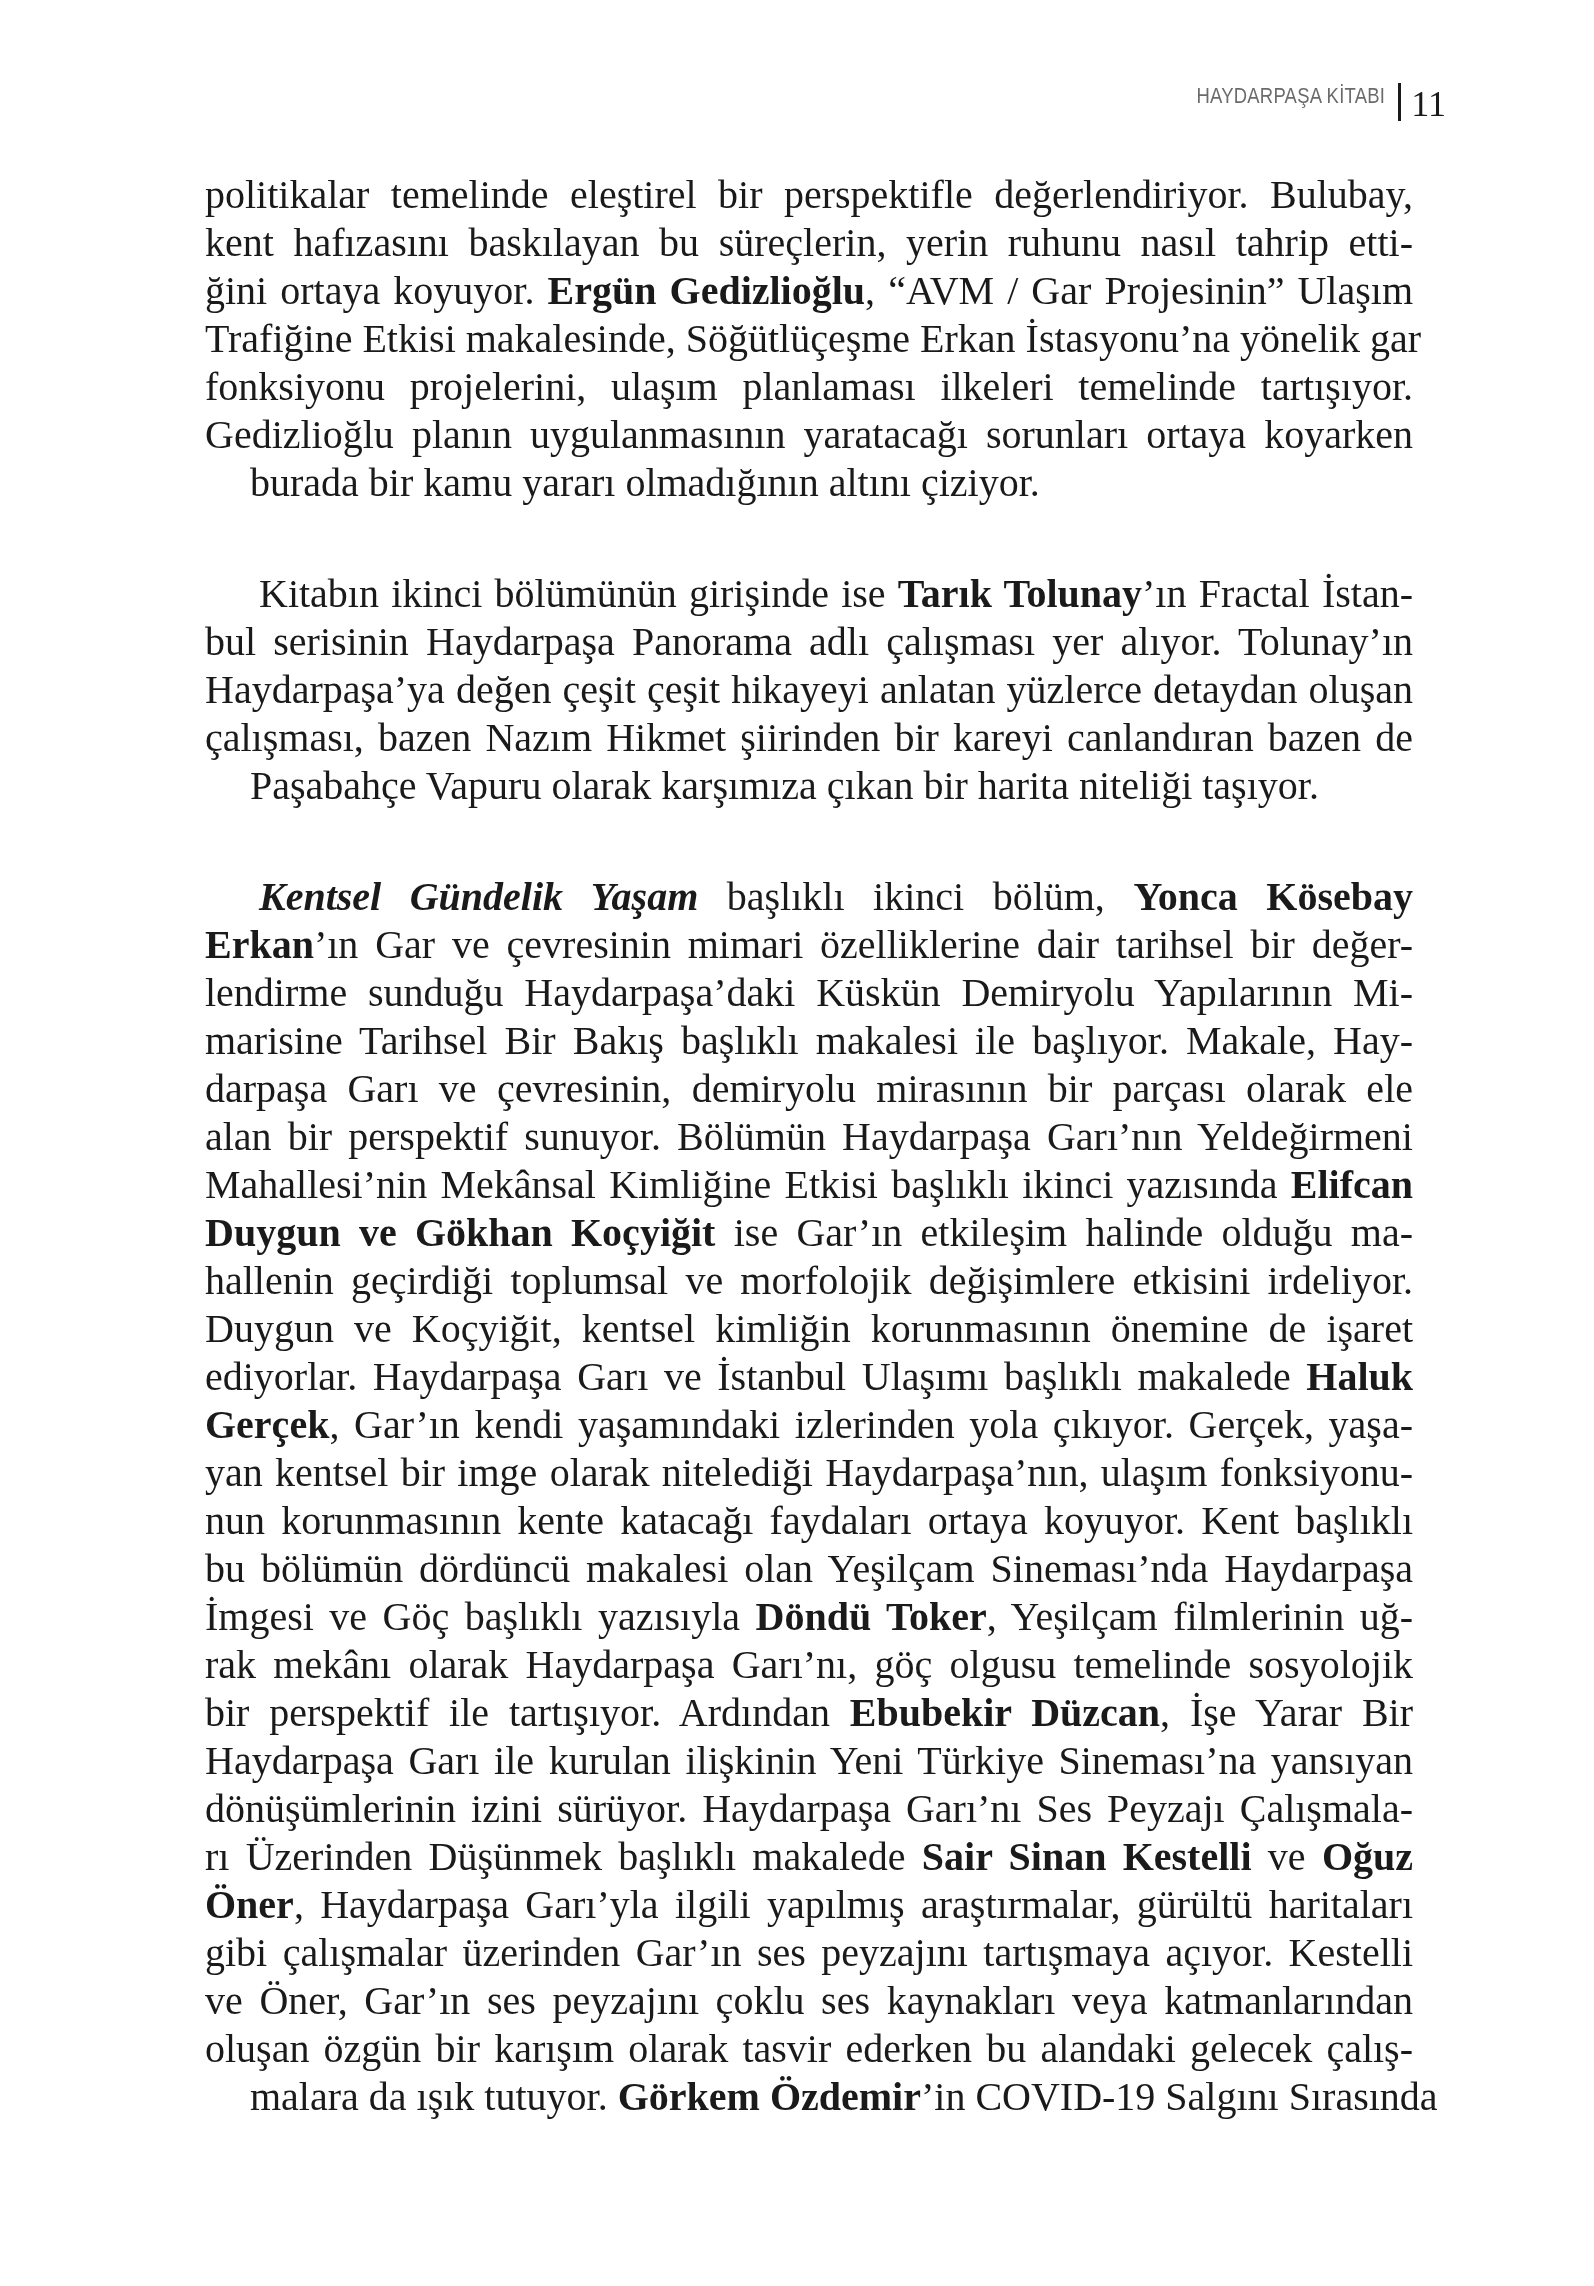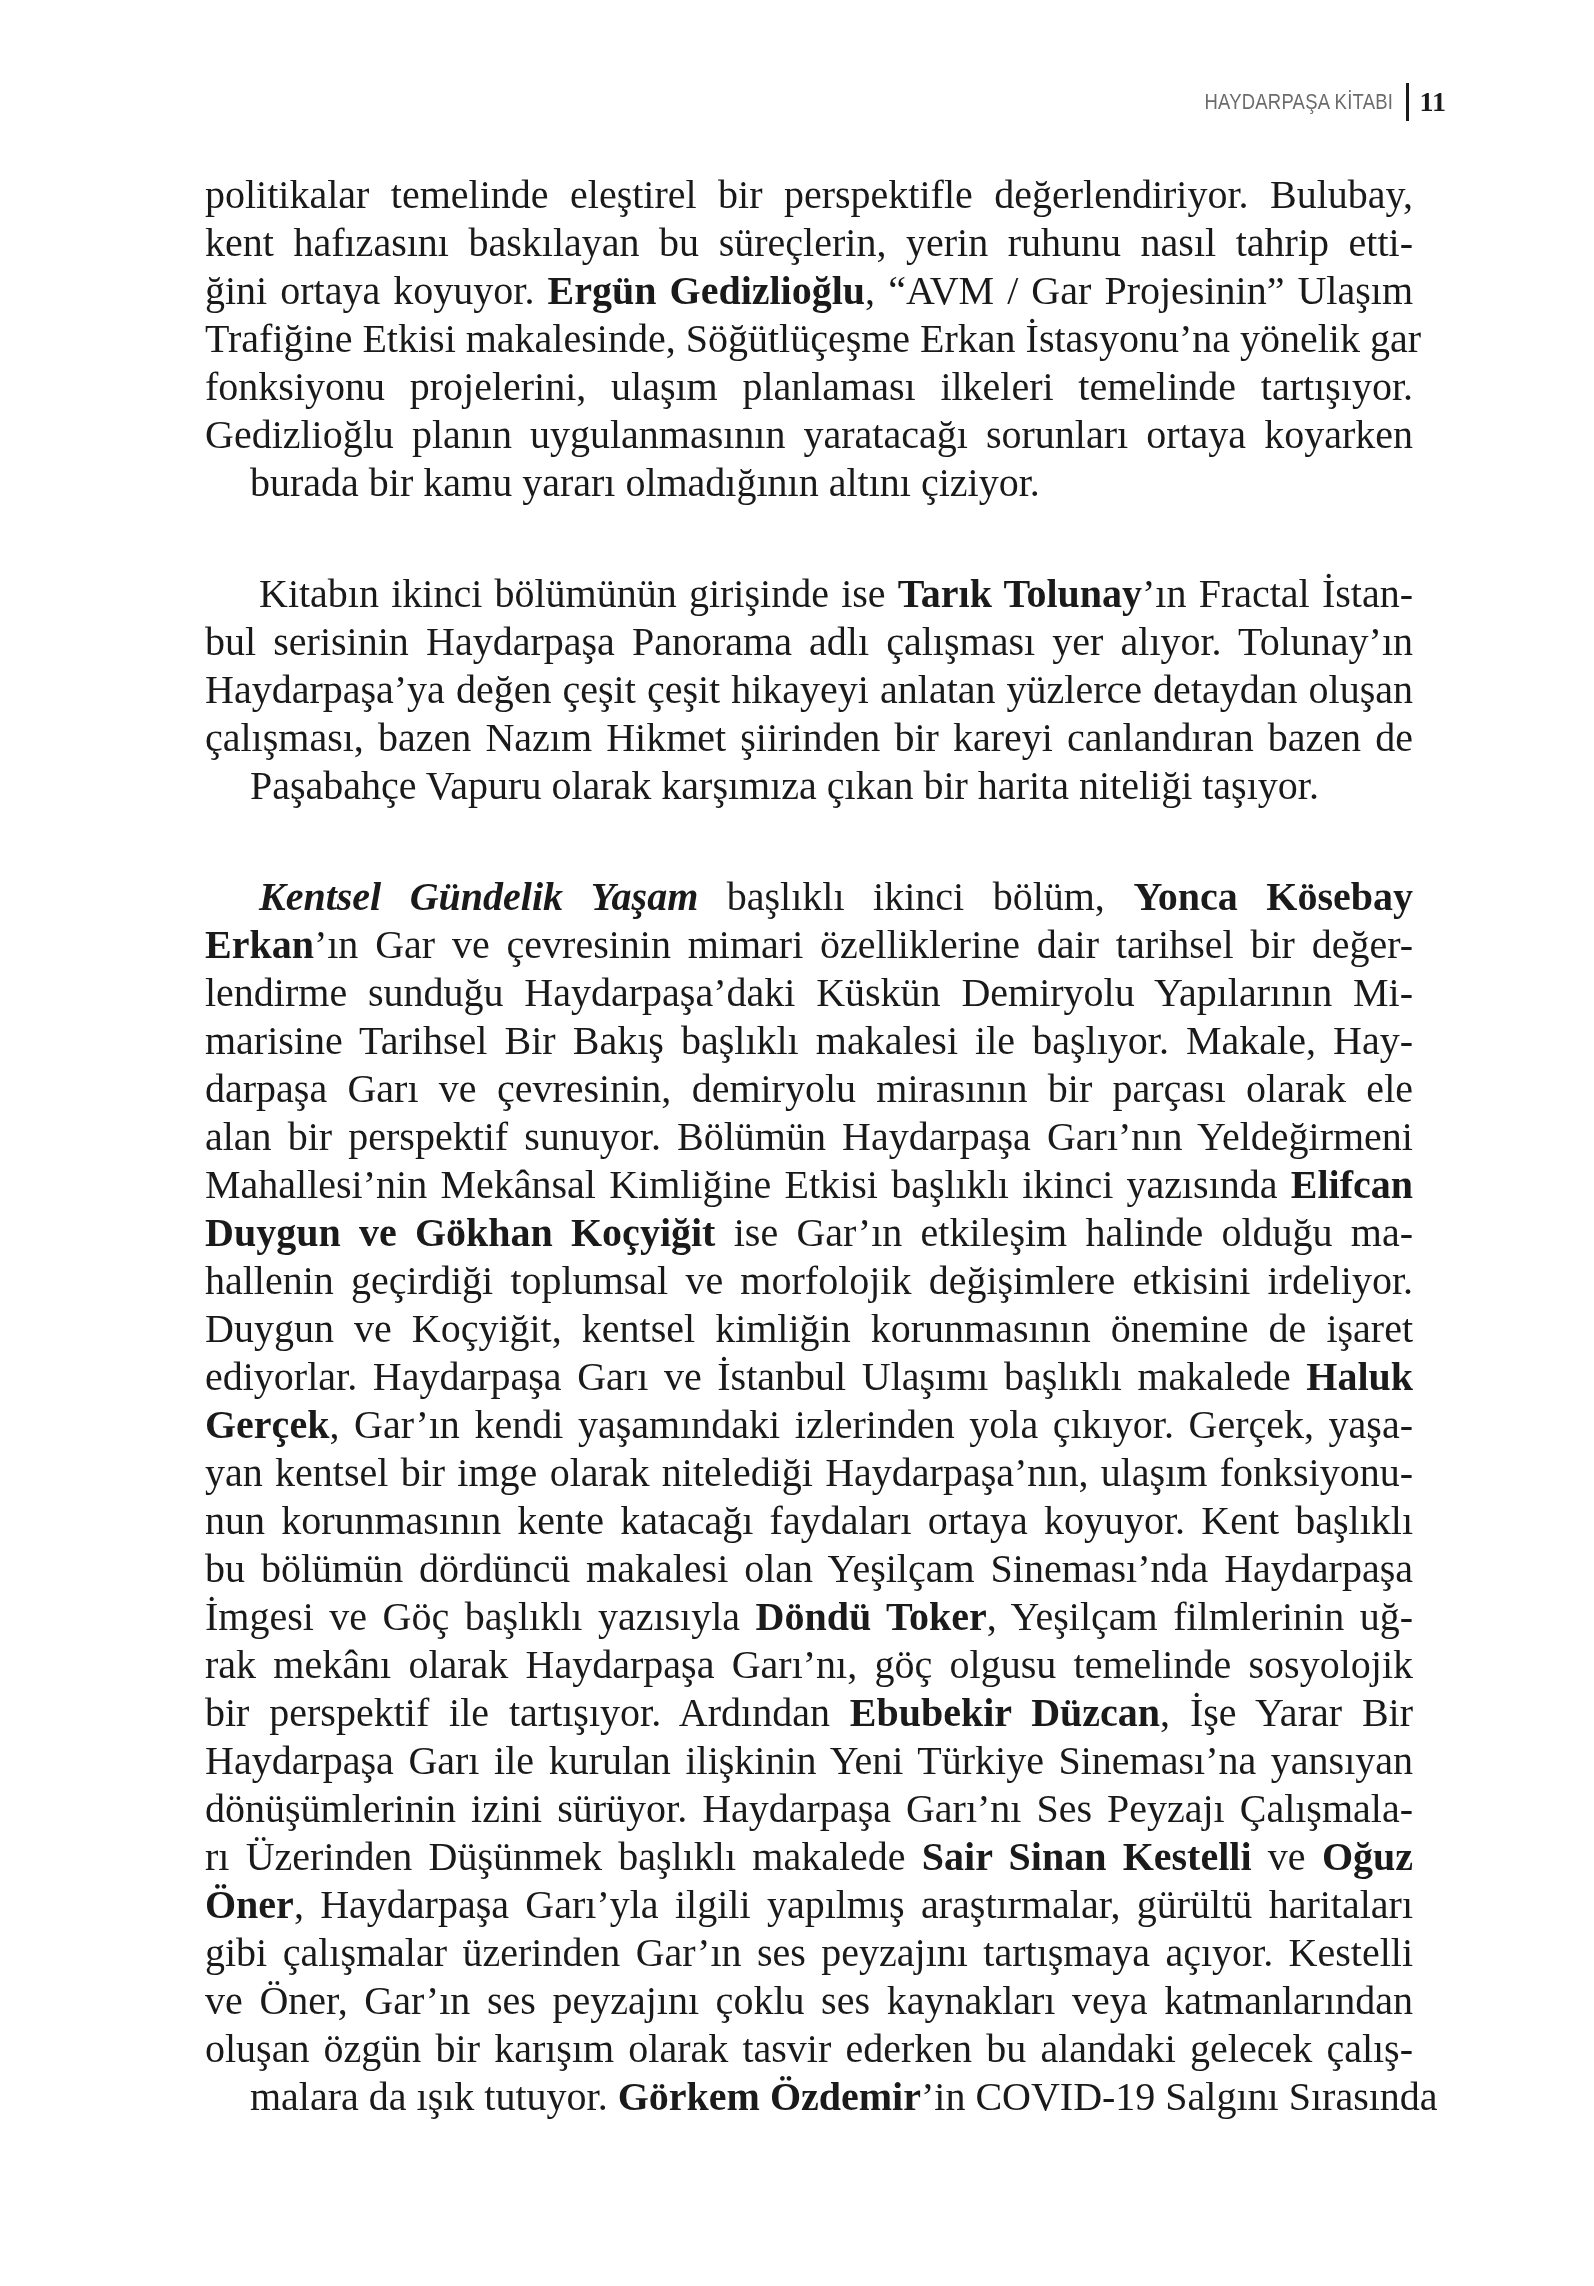--- a/index.html
+++ b/index.html
@@ -1,29 +1,29 @@
 <!DOCTYPE html>
 <html style="font-size:14.4px"><head>
 <meta charset="utf-8">
 <style>
   html, body { margin: 0; padding: 0; background: #ffffff; }
   body { width: 1595px; height: 2286px; position: relative; overflow: hidden; }
   .page { position: absolute; left: 0; top: 0; width: 1595px; height: 2286px; background: #fff; }
   .running-header {
     position: absolute; top: 83px; right: 149px;
-    display: flex; align-items: center; gap: 0;
+    display: flex; gap: 0;
     font-family: "Liberation Sans", sans-serif;
   }
   .rh-title {
     font-size: 22.5px; color: #6b6b6b; letter-spacing: 0.3px;
     transform: scaleX(0.82); transform-origin: right center;
     font-weight: normal;
   }
   .rh-divider { width: 2.7px; height: 38px; background: #1a1a1a; margin: 0 10.8px 0 12.6px; }
-  .rh-number { font-family: "Liberation Serif", serif; font-weight: bold; font-size: 28px; color: #1a1a1a; }
+  .rh-number { font-family: "Liberation Serif", serif; font-weight: normal; font-size: 36px; color: #1a1a1a; }
   .body-text {
     position: absolute; left: 205px; top: 171px; width: 1208px;
     font-family: "Liberation Serif", serif; font-size: 40px; color: #1a1a1a;
   }
   .line { height: 48px; line-height: 48px; white-space: nowrap; text-align: justify; text-align-last: justify; }
   .line.last { text-align-last: left; margin-left: 45px; }
   .line.indent { padding-left: 54px; margin-top: 45px; }
   .para-gap { height: 18px; }
   .it { }
   .bd { font-weight: bold; }

